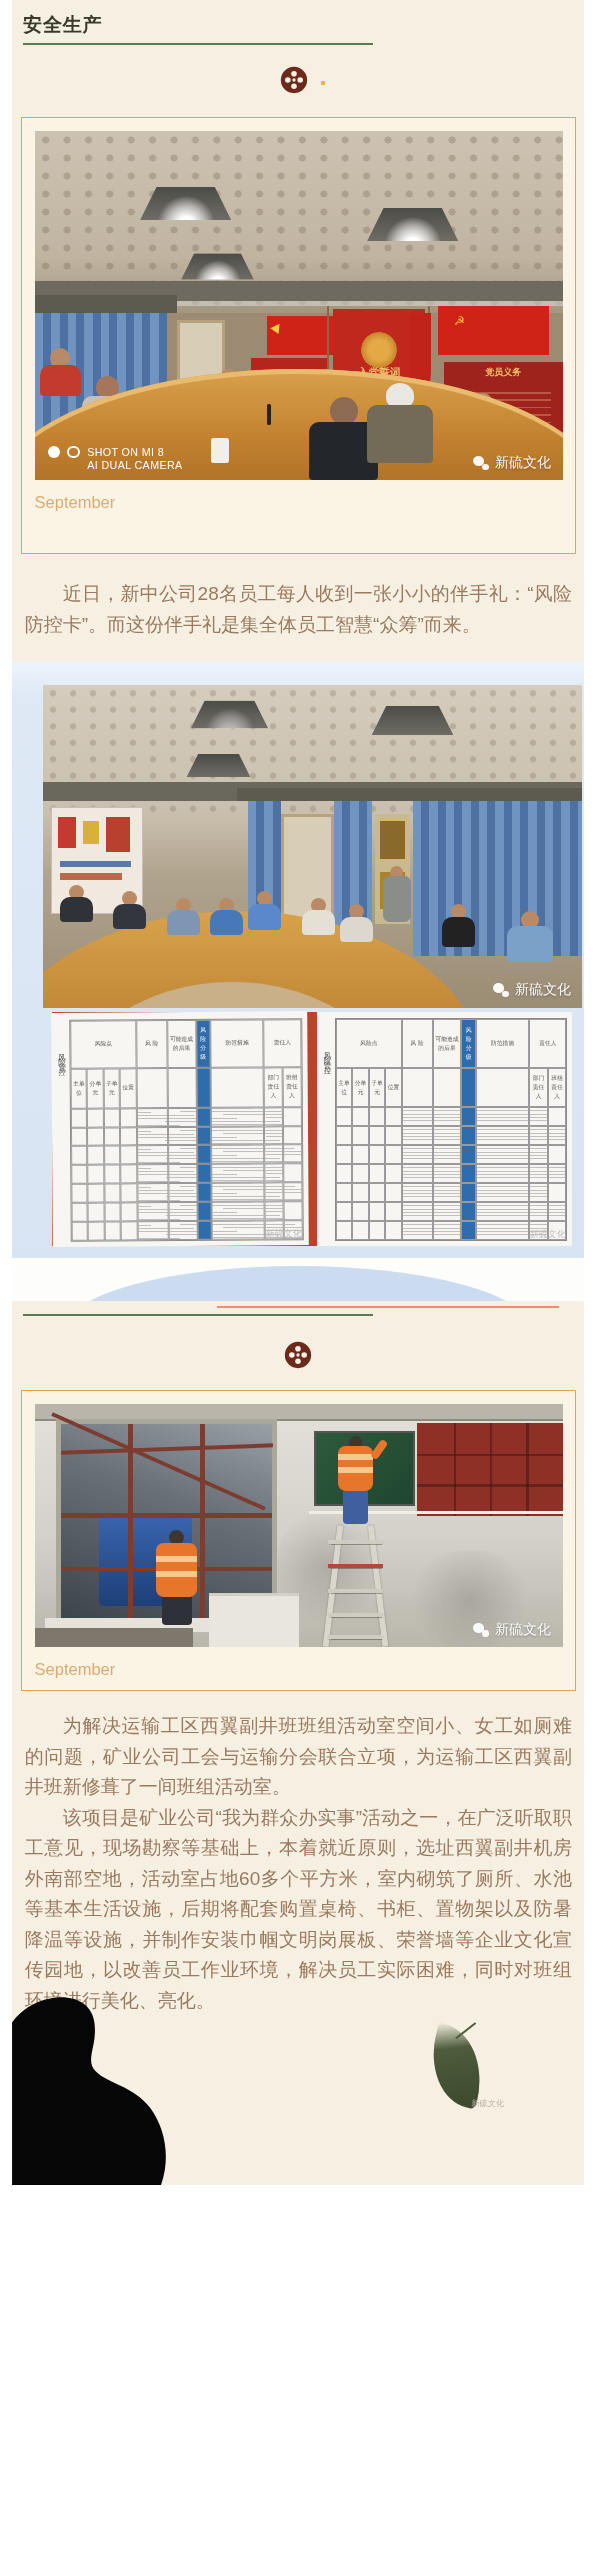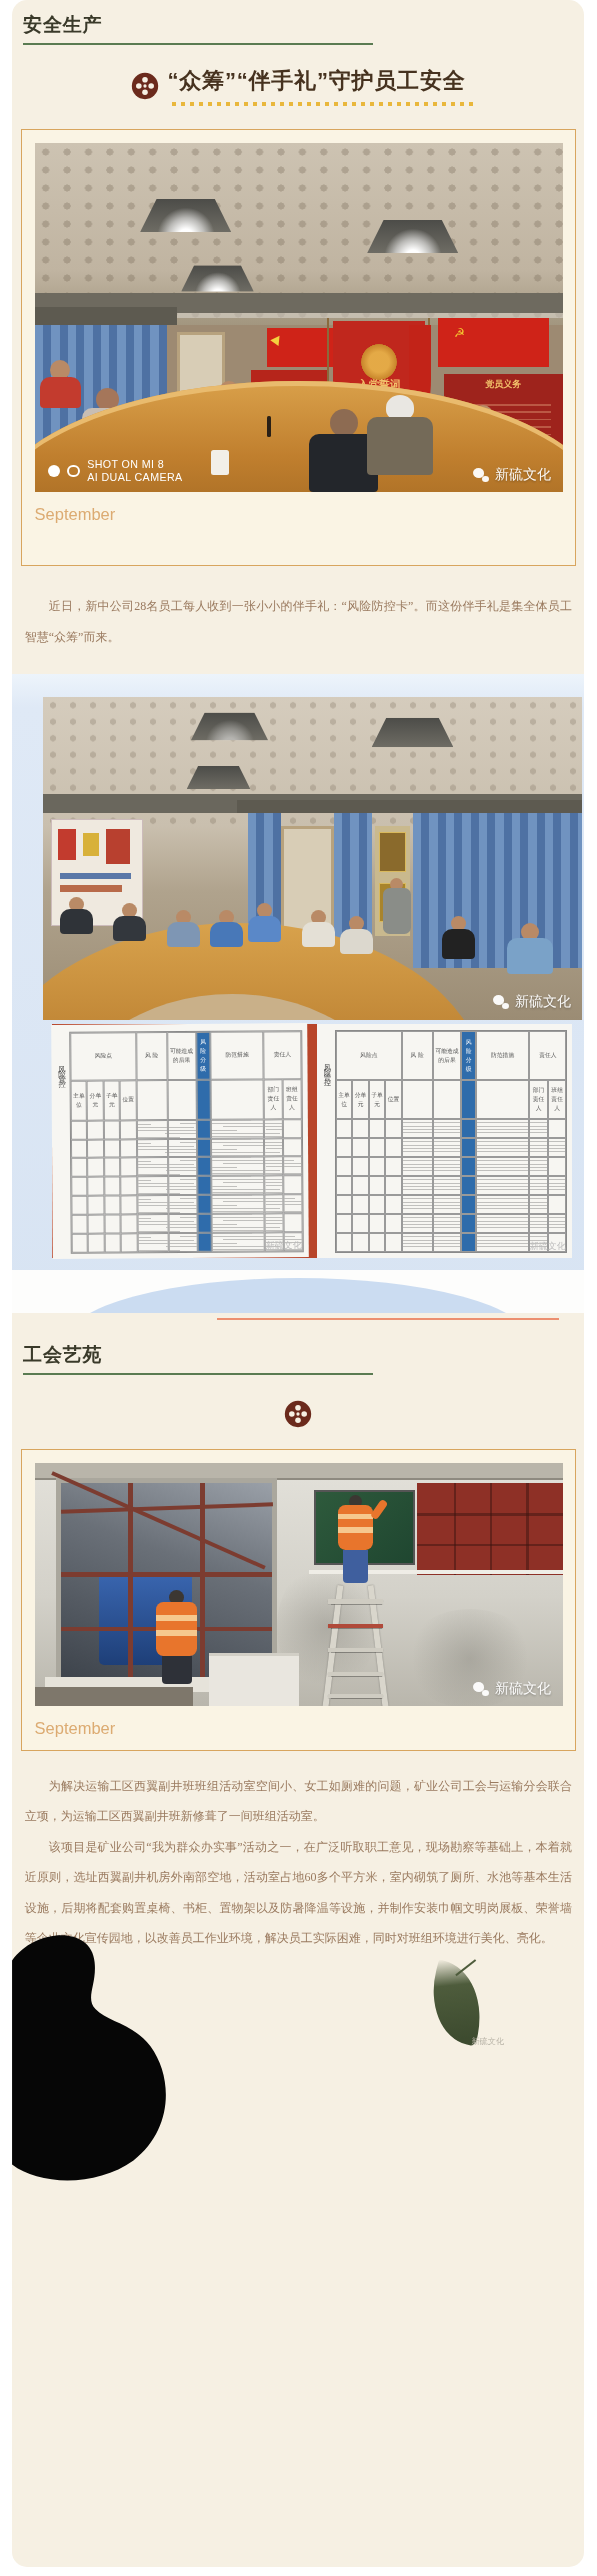--- a/index.html
+++ b/index.html
@@ -1,18 +1,18 @@
 <!DOCTYPE html>
 <html style="font-size:13px"><head>
 <meta charset="utf-8">
 <style>
   * { margin:0; padding:0; box-sizing:border-box; }
   html,body { background:#ffffff; font-family:"Liberation Sans","DejaVu Sans",sans-serif; }
   .page { width:597px; height:2576px; background:#ffffff; position:relative; overflow:hidden; }
-  .col { position:absolute; left:12.4px; top:0; width:572px; height:2567px; background:#f6f0e3; overflow:hidden;border-radius:15px; }
+  .col { position:absolute; left:12.4px; top:0; width:572px; height:2185px; background:#f6f0e3; overflow:hidden; }
 
   
   .sec-head { padding:11.5px 0 0 10.7px; }
   .sec-head h2 { font-size:19px; font-weight:bold; color:#3a3a2a; letter-spacing:0.8px; }
   .sec-line { width:350px; height:1.6px; background:#5a7b52; margin:5.8px 0 0 10.7px; }
 
   
   .title-row { display:flex; justify-content:center; align-items:center; gap:8.2px; margin-top:21.4px; }
   .reel { width:28px; height:28px; flex:0 0 28px; }
   .title-wrap { position:relative; padding-bottom:10px; }
@@ -24,32 +24,32 @@
   .byline { margin-top:10px; height:22px; line-height:22px; text-align:right; padding-right:13px;
             background:linear-gradient(90deg,#ffffff 0%,#f6bcab 38%,#ee8069 70%,#e86853 100%);
             color:#ffffff; font-weight:bold; font-size:15.7px; }
 
   
   .card { margin:23px 8.2px 0 8.2px; border:0.8px solid #d8a55e; background:#faf4e4; padding:13px 13px 41px 13px; }
   .card2 { padding-bottom:11.5px; }
   .caption { margin-top:13px; color:#dcab72; font-size:16.5px; }
 
   
-  .para { margin:25px 12.4px 0 12.4px; font-size:12px; line-height:30.5px; color:#9a7a5f;
-          text-align:justify; text-indent:2em;font-family:Liberation Serif, serif; }
+  .para { margin:25px 12.4px 0 12.4px; font-size:19px; line-height:30.5px; color:#9a7a5f;
+          text-align:justify; text-indent:2em; }
   .para + .para { margin-top:0; }
 
   
   .ph { position:relative; overflow:hidden; background:#b9ab97; }
   .wm { position:absolute; right:11.5px; bottom:8.2px; display:flex; align-items:center; gap:5.8px;
         color:#fff; font-size:14px; opacity:.95; text-shadow:0 0.8px 2.5px rgba(0,0,0,.35); }
   .wm-ic { position:relative; width:16.5px; height:14px; }
   .wm-ic:before { content:""; position:absolute; left:0; top:0; width:11.5px; height:10px; background:#fff; border-radius:50% 50% 45% 55%; }
   .wm-ic:after { content:""; position:absolute; right:0; bottom:0; width:7.4px; height:6.6px; background:#fff; border-radius:50%; }
-  .shot { position:absolute; left:13px; bottom:8.2px; display:flex; align-items:center; gap:7.4px; color:#fff; }
+  .shot { position:absolute; left:13px; bottom:8.2px; display:flex; align-items:flex-start; gap:7.4px; color:#fff; }
   .shot .c1 { width:12.4px; height:12.4px; border-radius:50%; background:#fff; }
   .shot .c2 { width:12.4px; height:12.4px; border-radius:50%; border:2.1px solid #fff; }
   .shot .t { font-size:10.7px; line-height:13px; letter-spacing:0.4px; }
   .abs { position:absolute; }
 
   
   .p1-ceil { left:0; top:0; right:0; height:52%;
      background:linear-gradient(180deg,#cdc3b2 0%,#c0b4a1 70%,#a2967f 100%); }
   .p1-ceil:after { content:""; position:absolute; inset:0;
      background:radial-gradient(circle,rgba(110,96,78,.30) 24%,transparent 27%);
@@ -138,21 +138,20 @@
   <div class="title-row">
     <svg class="reel" viewBox="0 0 34 34">
       <circle cx="17" cy="17" r="16" fill="#6b2a1c"></circle>
       <circle cx="17" cy="9.5" r="3.4" fill="#f6f0e3"></circle>
       <circle cx="17" cy="24.5" r="3.4" fill="#f6f0e3"></circle>
       <circle cx="9.5" cy="17" r="3.4" fill="#f6f0e3"></circle>
       <circle cx="24.5" cy="17" r="3.4" fill="#f6f0e3"></circle>
       <circle cx="17" cy="17" r="2" fill="#f6f0e3"></circle>
     </svg>
     <div class="title-wrap">
-      <span class="title-txt">“众筹”“伴手礼”守护员工安全</span>
       <span class="dots"></span>
     </div>
   </div>
 
 
   <div class="card">
     <div class="ph" style="width:528px;height:349px;">
       <div class="abs p1-ceil"></div>
       <div class="abs p1-beam"></div>
       <div class="abs lamp" style="left:20%;top:16%;">
@@ -529,23 +528,20 @@
     </div>
 
     <div class="blue-bottom">
       <div class="dome"></div>
     </div>
   </div>
 
 
   <div class="orange-line"></div>
 
-  <div class="sec-head" style="padding-top:21.4px;">
-    <h2>工会艺苑</h2>
-  </div>
   <div class="sec-line"></div>
 
   <div class="title-row" style="margin-top:25px;">
     <svg class="reel" viewBox="0 0 34 34">
       <circle cx="17" cy="17" r="16" fill="#6b2a1c"></circle>
       <circle cx="17" cy="9.5" r="3.4" fill="#f6f0e3"></circle>
       <circle cx="17" cy="24.5" r="3.4" fill="#f6f0e3"></circle>
       <circle cx="9.5" cy="17" r="3.4" fill="#f6f0e3"></circle>
       <circle cx="24.5" cy="17" r="3.4" fill="#f6f0e3"></circle>
       <circle cx="17" cy="17" r="2" fill="#f6f0e3"></circle>

